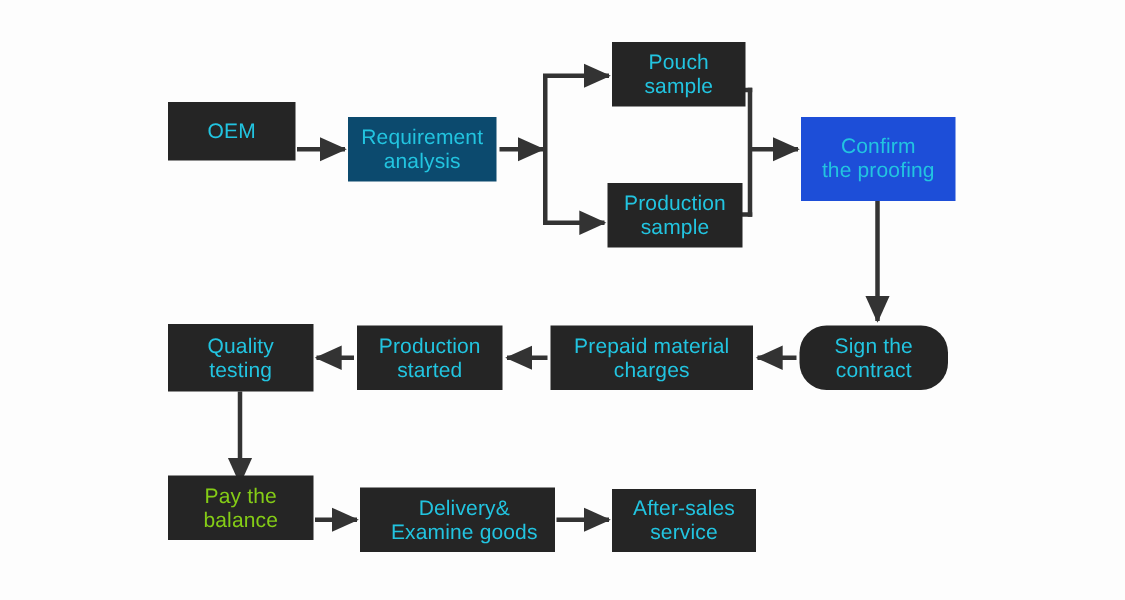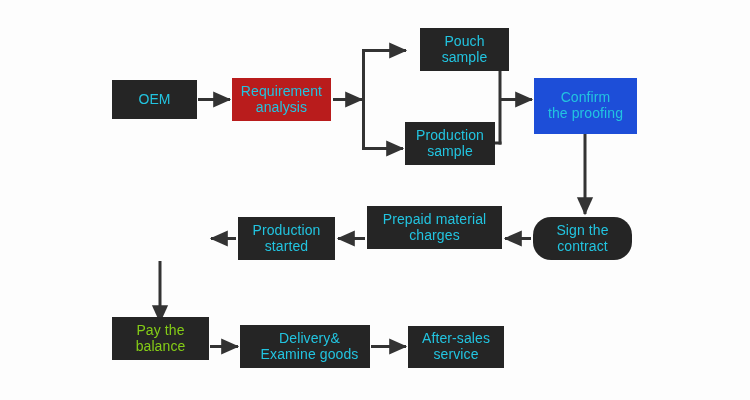--- a/index.html
+++ b/index.html
@@ -113,50 +113,54 @@
 
     <g>
       <line x1="210" y1="346.5" x2="238" y2="346.5" stroke="#333333" stroke-width="3" marker-end="url(#ah)"></line>
     </g>
 
     <g>
       <line x1="371" y1="346.5" x2="406" y2="346.5" stroke="#333333" stroke-width="3" marker-end="url(#ah)"></line>
     </g>
   </svg>
 
-  <div class="node" style="left: 112px; top: 80px; width: 85px; height: 39px; background: rgb(37, 37, 37); color: rgb(34, 196, 224);">
+  <div class="node" style="left: 112px; top: 68px; width: 85px; height: 39px; background: rgb(37, 37, 37); color: rgb(34, 196, 224);">
     <span class="lbl">OEM</span>
   </div>
-  <div class="node" style="left: 232px; top: 78px; width: 99px; height: 43px; background: #b91c1c; color: rgb(34, 196, 224);">
+  <div class="node" style="left: 232px; top: 78px; width: 99px; height: 43px; background: #0c4a6e; color: rgb(34, 196, 224);">
     <span class="lbl">Requirement
 analysis</span>
   </div>
-  <div class="node" style="left: 408px; top: 28px; width: 89px; height: 43px; background: rgb(37, 37, 37); color: rgb(34, 196, 224); margin-left: 12px;">
+  <div class="node" style="left: 408px; top: 28px; width: 89px; height: 43px; background: rgb(37, 37, 37); color: rgb(34, 196, 224);">
     <span class="lbl">Pouch
 sample</span>
   </div>
   <div class="node" style="left: 405px; top: 122px; width: 90px; height: 43px; background: rgb(37, 37, 37); color: rgb(34, 196, 224);">
     <span class="lbl">Production
 sample</span>
   </div>
   <div class="node" style="left: 534px; top: 78px; width: 103px; height: 56px; background: #1d4ed8; color: rgb(34, 196, 224);">
     <span class="lbl">Confirm
 the proofing</span>
   </div>
   <div class="node" style="left: 533px; top: 217px; width: 99px; height: 43px; background: rgb(37, 37, 37); color: rgb(34, 196, 224); border-radius: 18px;">
     <span class="lbl">Sign the
 contract</span>
   </div>
-  <div class="node" style="left: 367px; top: 206px; width: 135px; height: 43px; background: rgb(37, 37, 37); color: rgb(34, 196, 224);">
+  <div class="node" style="left: 367px; top: 217px; width: 135px; height: 43px; background: rgb(37, 37, 37); color: rgb(34, 196, 224);">
     <span class="lbl">Prepaid material
 charges</span>
   </div>
   <div class="node" style="left: 238px; top: 217px; width: 97px; height: 43px; background: rgb(37, 37, 37); color: rgb(34, 196, 224);">
     <span class="lbl">Production
 started</span>
+  </div>
+  <div class="node" style="left: 112px; top: 216px; width: 97px; height: 45px; background: rgb(37, 37, 37); color: rgb(34, 196, 224);">
+    <span class="lbl">Quality
+testing</span>
   </div>
   <div class="node" style="left: 112px; top: 317px; width: 97px; height: 43px; background: rgb(37, 37, 37); color: #84cc16;">
     <span class="lbl">Pay the
 balance</span>
   </div>
   <div class="node" style="left: 240px; top: 325px; width: 130px; height: 43px; background: rgb(37, 37, 37); color: rgb(34, 196, 224); padding-left: 13px;">
     <span class="lbl">Delivery&amp;
 Examine goods</span>
   </div>
   <div class="node" style="left: 408px; top: 326px; width: 96px; height: 42px; background: rgb(37, 37, 37); color: rgb(34, 196, 224);">

